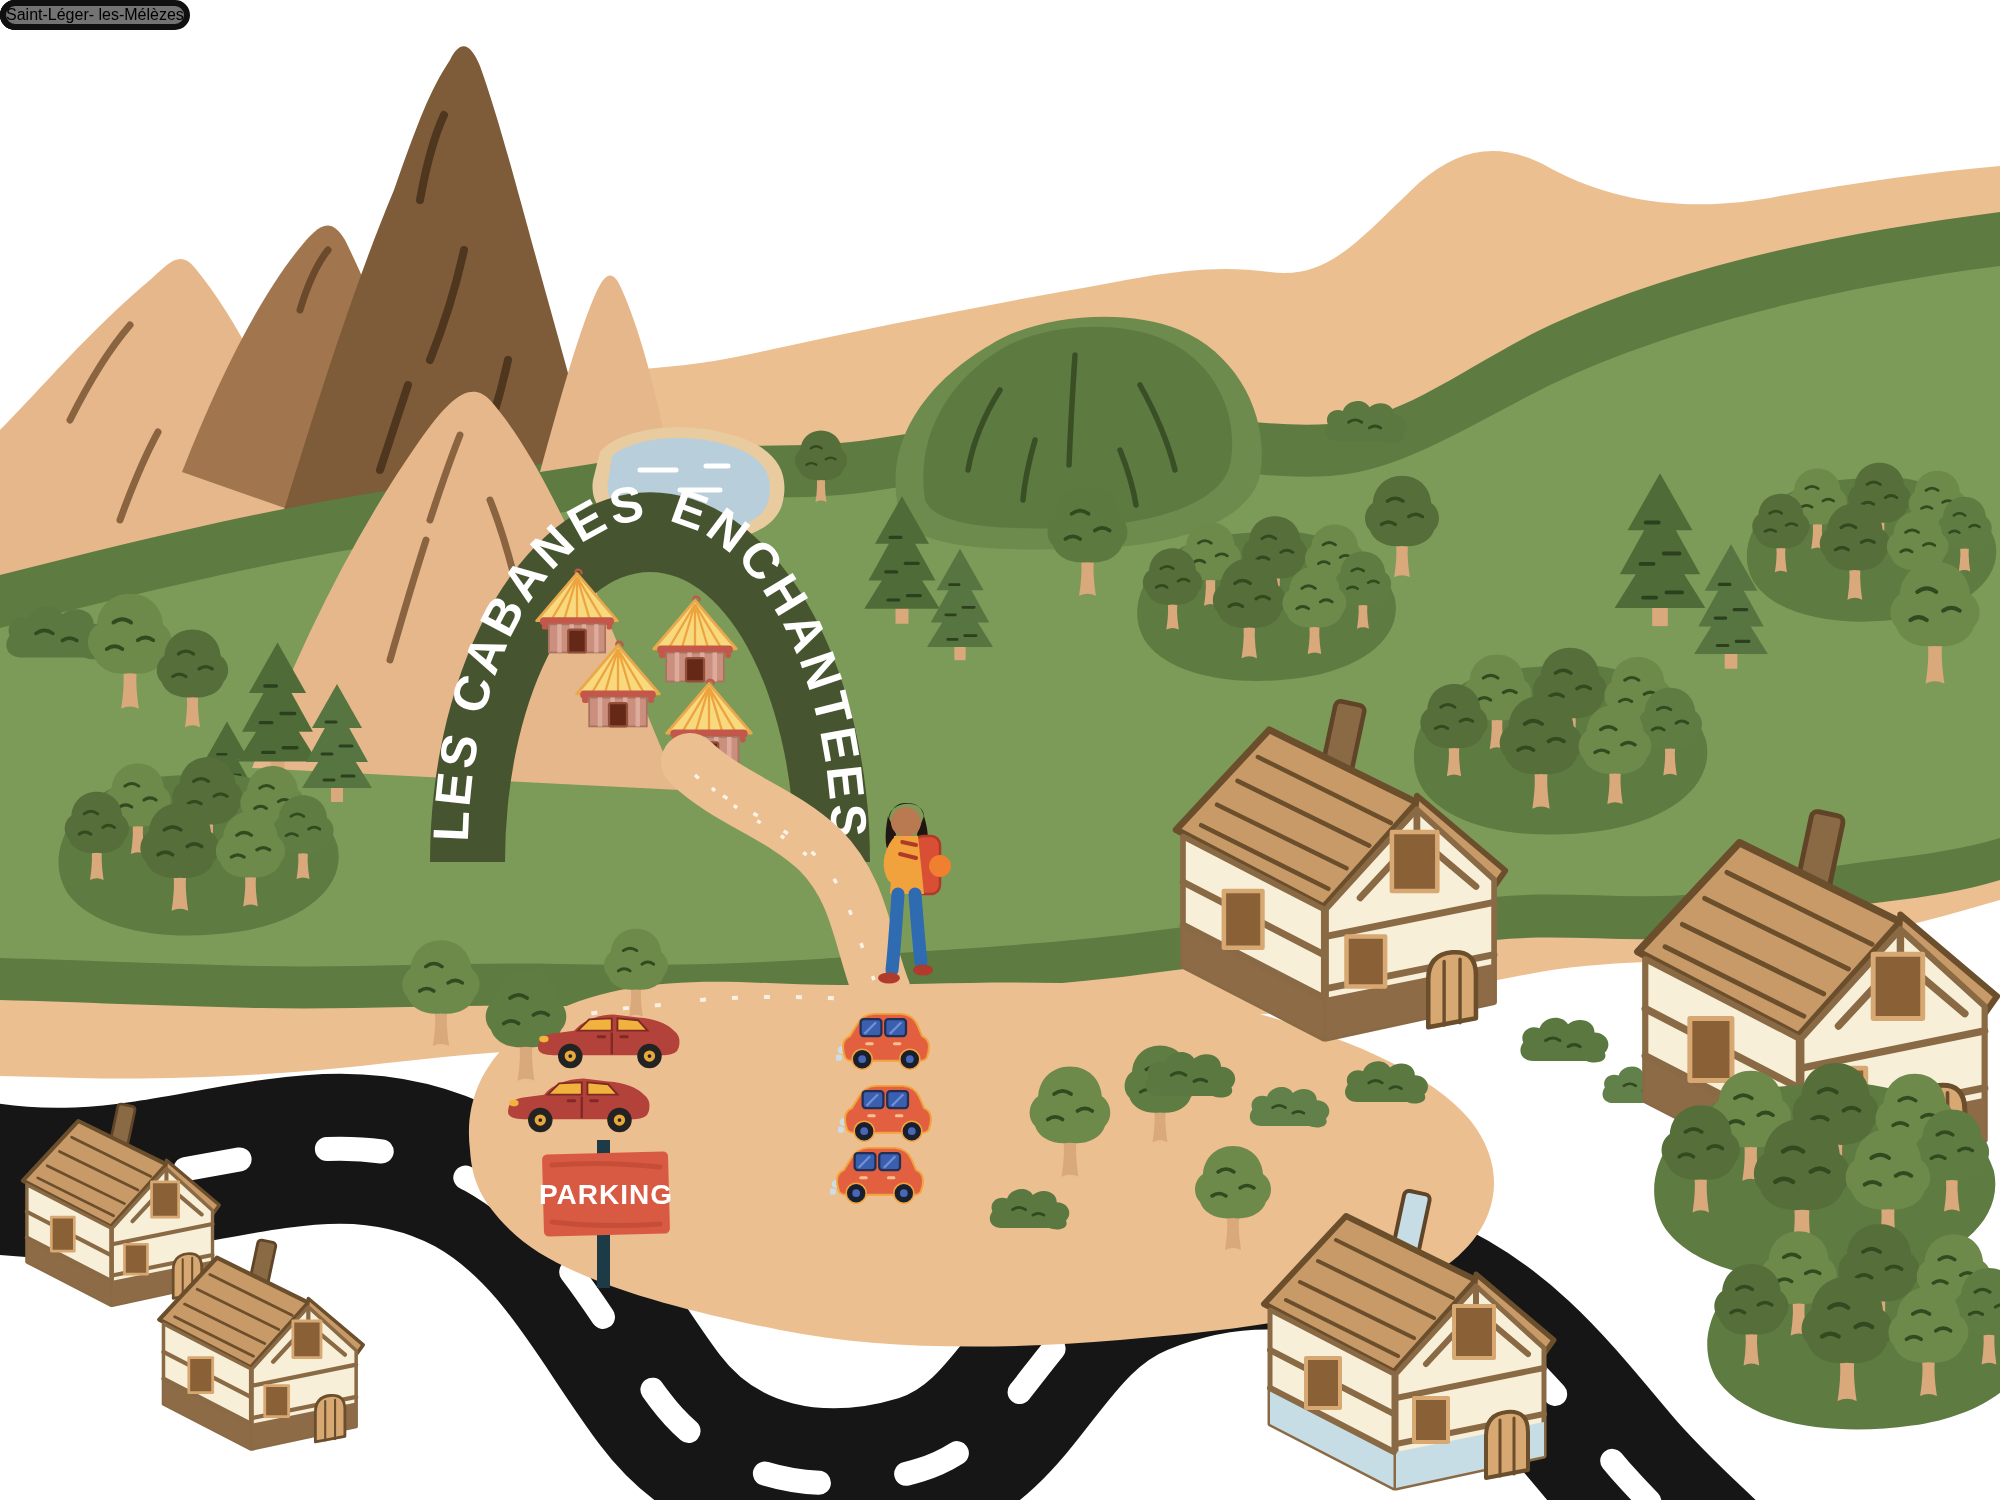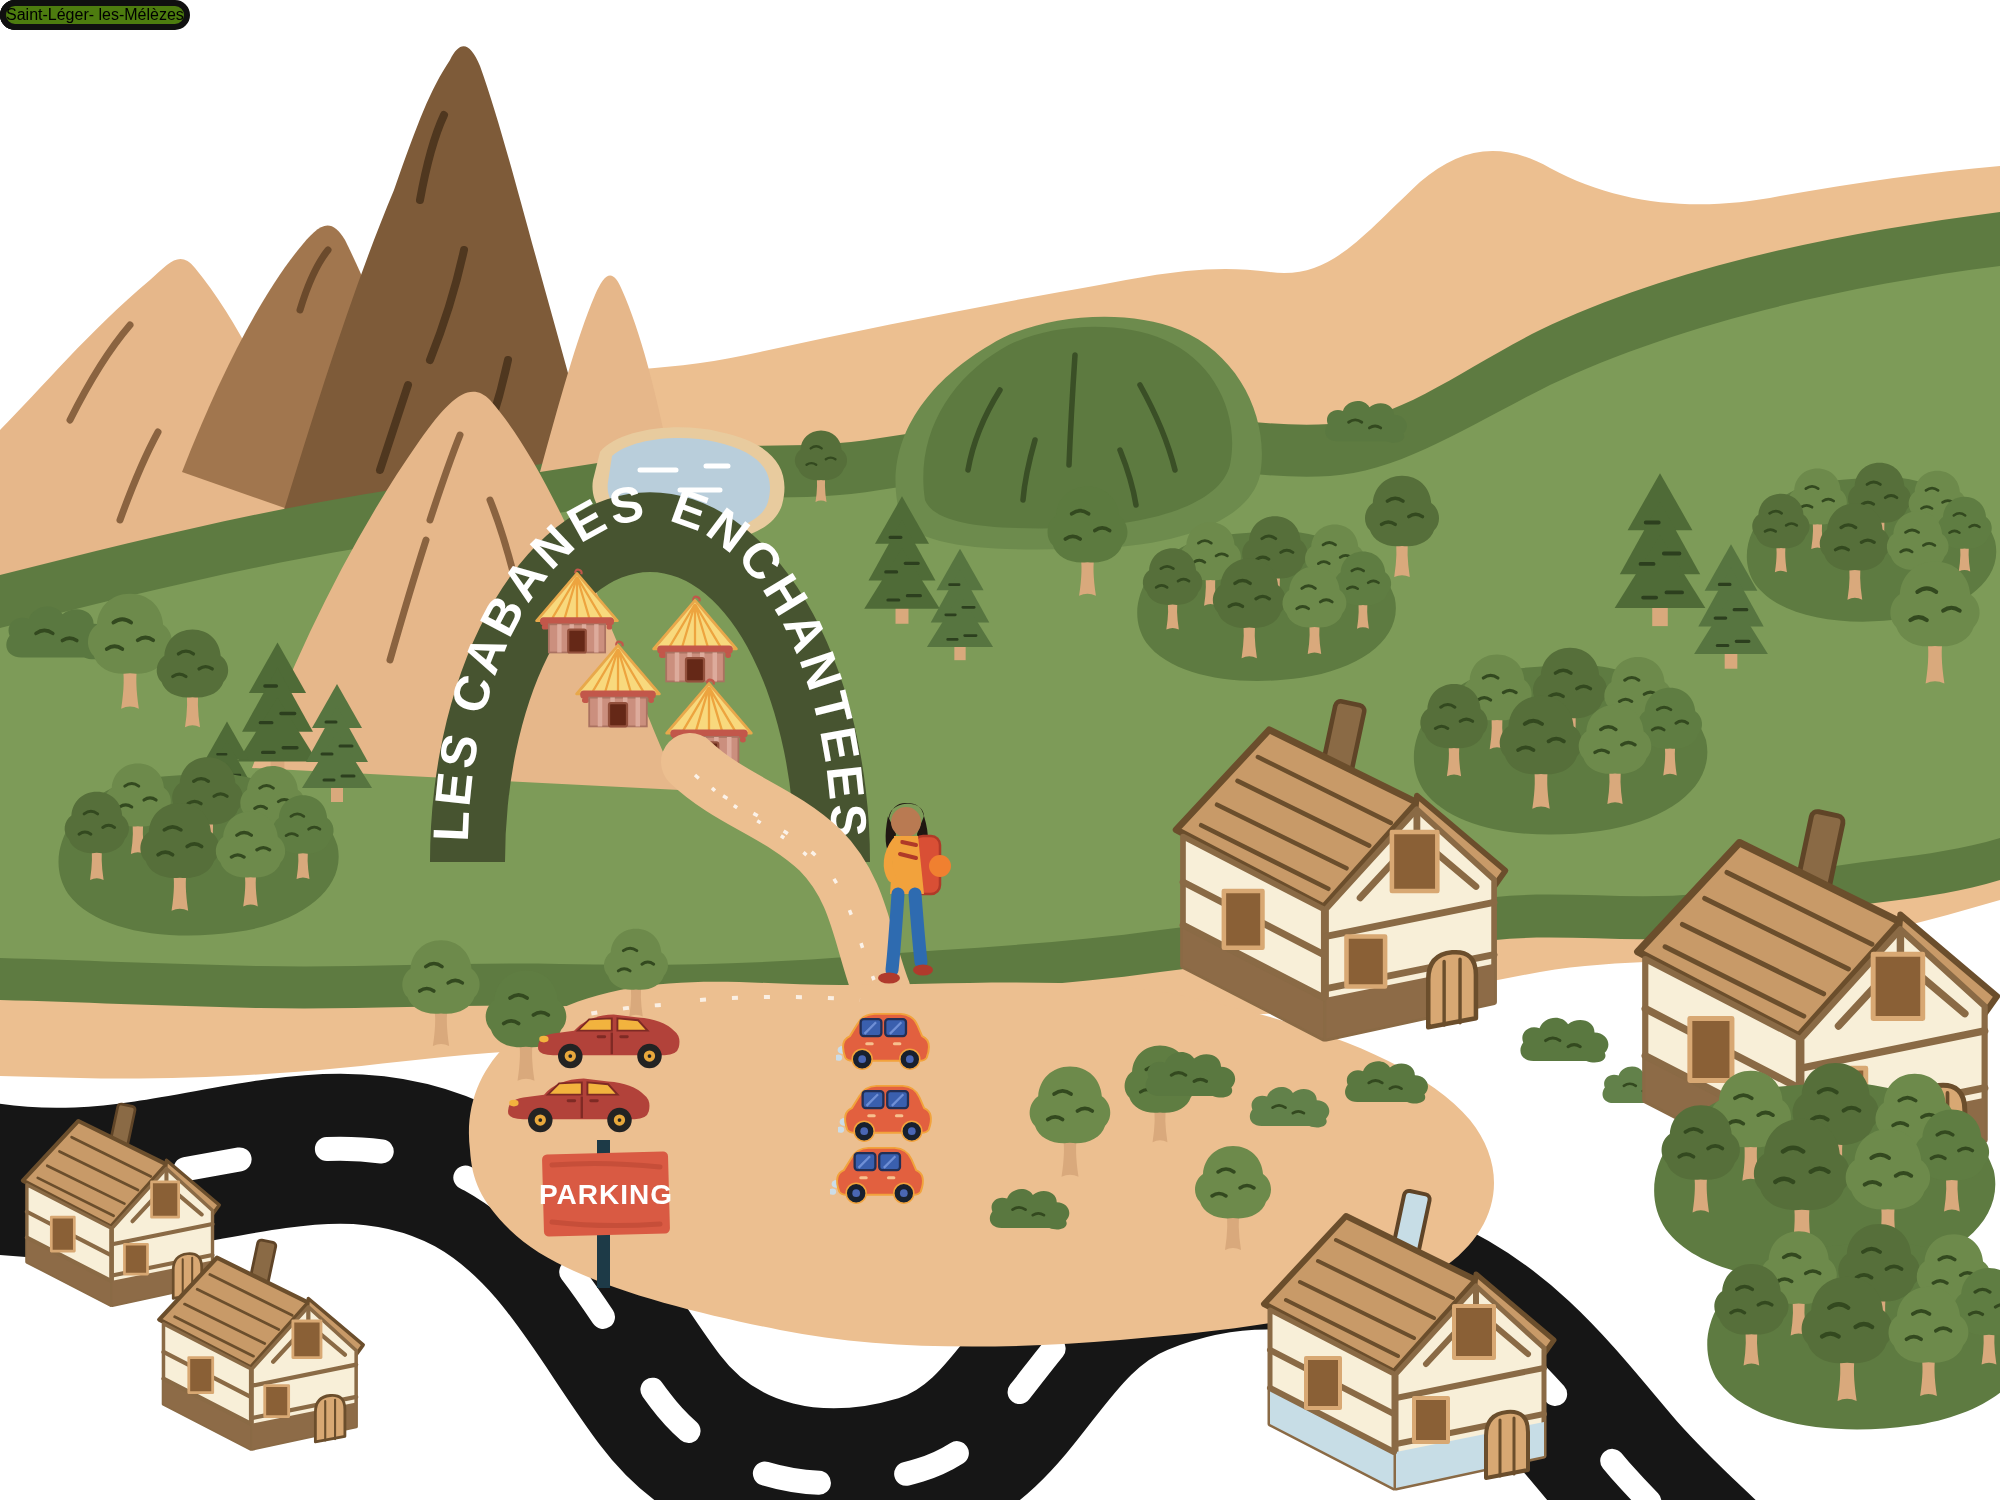--- a/index.html
+++ b/index.html
@@ -1,19 +1,19 @@
 <!DOCTYPE html>
 <html><head>
 <meta charset="utf-8">
 <style>
   html,body{margin:0;padding:0;background:#fff;}
   #stage{position:relative;width:2000px;height:1500px;overflow:hidden;background:#fff;
          font-family:"Liberation Sans",sans-serif;}
   #scene{position:absolute;left:0;top:0;}
-  .map-label{position:absolute;background:#4d7c0f;border:6px solid #101010;border-radius:24px;
+  .map-label{position:absolute;background:#737373;border:6px solid #101010;border-radius:24px;
 [O             display:flex;flex-direction:column;align-items:center;justify-content:center;
              text-align:center;font-weight:bold;color:#0d0d0d;line-height:1.3;
              font-family:"Liberation Sans",sans-serif;box-sizing:border-box;}
   #lbl-direction{left:8px;top:933px;width:308px;height:130px;font-size:43px;}
   #lbl-vvf{left:1352px;top:1062px;width:306px;height:126px;font-size:47px;}
   #lbl-saint{left:1642px;top:1346px;width:308px;height:130px;font-size:40px;}
   text{font-family:"Liberation Sans",sans-serif;}
 </style>
 </head>
 <body>

